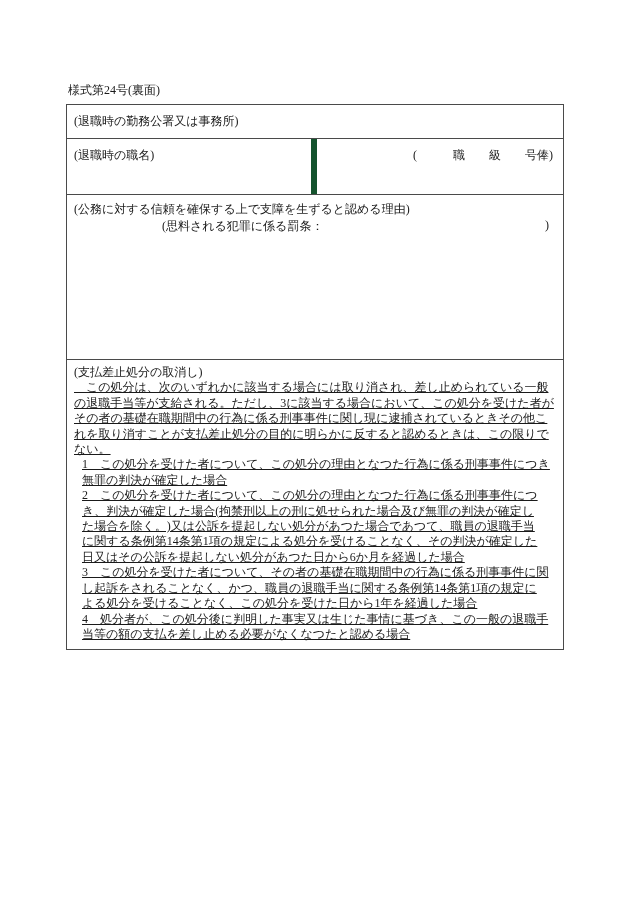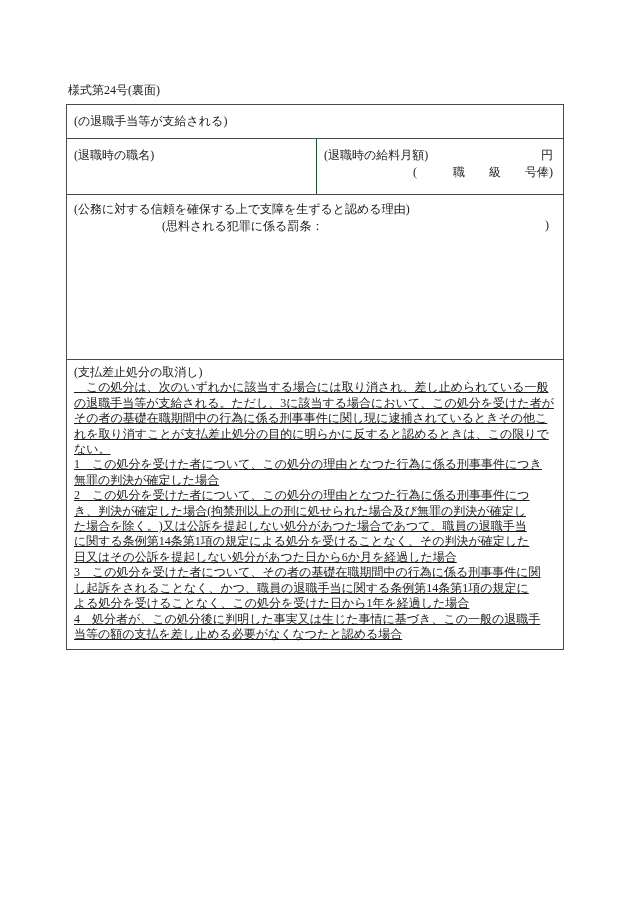--- a/index.html
+++ b/index.html
@@ -38,21 +38,21 @@
     padding: 8px 8px 0 7px;
   }
 
   .row-jobsalary {
     height: 56px;
     display: flex;
   }
   .cell-jobtitle {
     flex: 0 0 250px;
     box-sizing: border-box;
-    border-right: 1px solid #14532d;
+    border-right: 6px solid #14532d;
     padding: 8px 6px 0 7px;
   }
   .cell-salary {
     flex: 1;
     box-sizing: border-box;
     padding: 8px 10px 0 7px;
     line-height: 17px;
   }
   .salary-line1 { display: flex; justify-content: space-between; }
   .salary-line2 { text-align: right; white-space: pre; }
@@ -69,21 +69,21 @@
     justify-content: space-between;
     margin-left: 88px;
   }
 
   .row-cancel {
     height: 290px;
     padding: 5px 6px 0 7px;
     line-height: 15.4px;
   }
   .cancel-intro { text-indent: 0; }
-  .cancel-list { margin-left: 0; }
+  .cancel-list { margin-left: 8px; }
 
   .notes {
     position: absolute;
     left: 88px;
     top: 662px;
     width: 488px;
     line-height: 15.5px;
   }
   .note { display: flex; align-items: flex-start; }
   .note-label-1 { flex: 0 0 48px; }
@@ -94,32 +94,28 @@
 </head>
 <body>
 
 <div class="page">
 
   <div class="form-title">様式第24号(裏面)</div>
 
   <div class="form-table">
 
     <div class="trow row-office">
-      <span>(の退職手当等が支給される)</span>
+      <span>(退職時の勤務公署又は事務所)</span>
     </div>
 
     <div class="trow row-jobsalary">
       <div class="cell-jobtitle">
         <span>(退職時の職名)</span>
       </div>
       <div class="cell-salary">
-        <div class="salary-line1">
-          <span>(退職時の給料月額)</span>
-          <span>円</span>
-        </div>
         <div class="salary-line2">(　　　職　　級　　号俸)</div>
       </div>
     </div>
 
     <div class="trow row-reason">
       <div>(公務に対する信頼を確保する上で支障を生ずると認める理由)</div>
       <div class="penal-line">
         <span>(思料される犯罪に係る罰条：</span>
         <span>)</span>
       </div>

